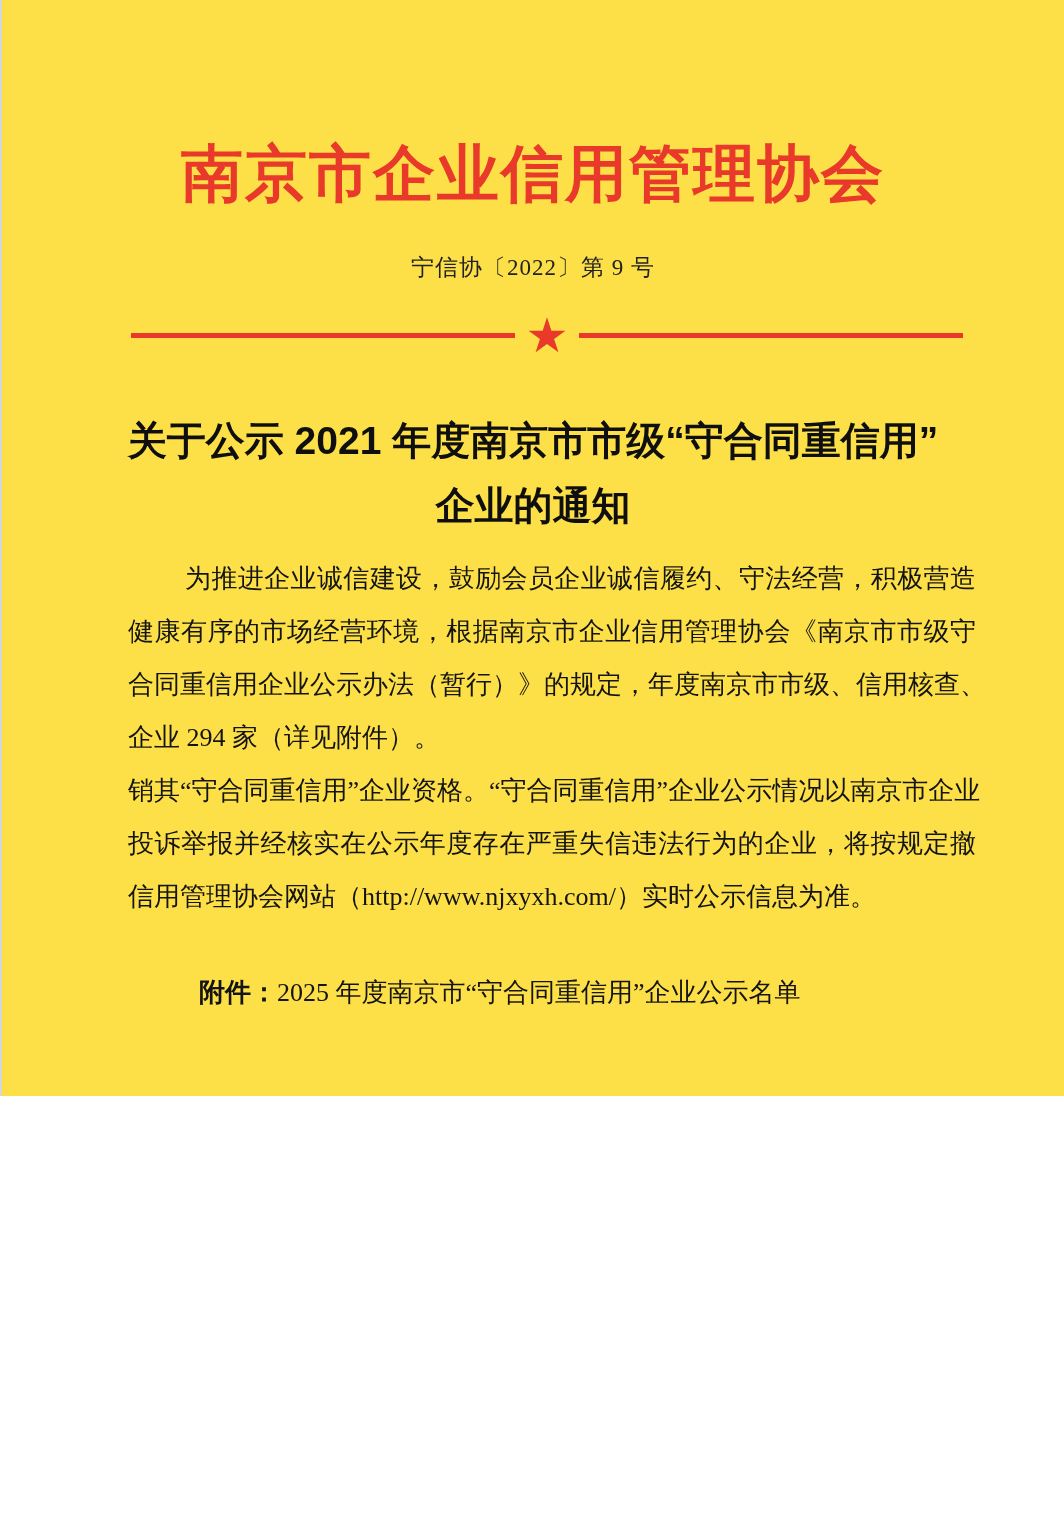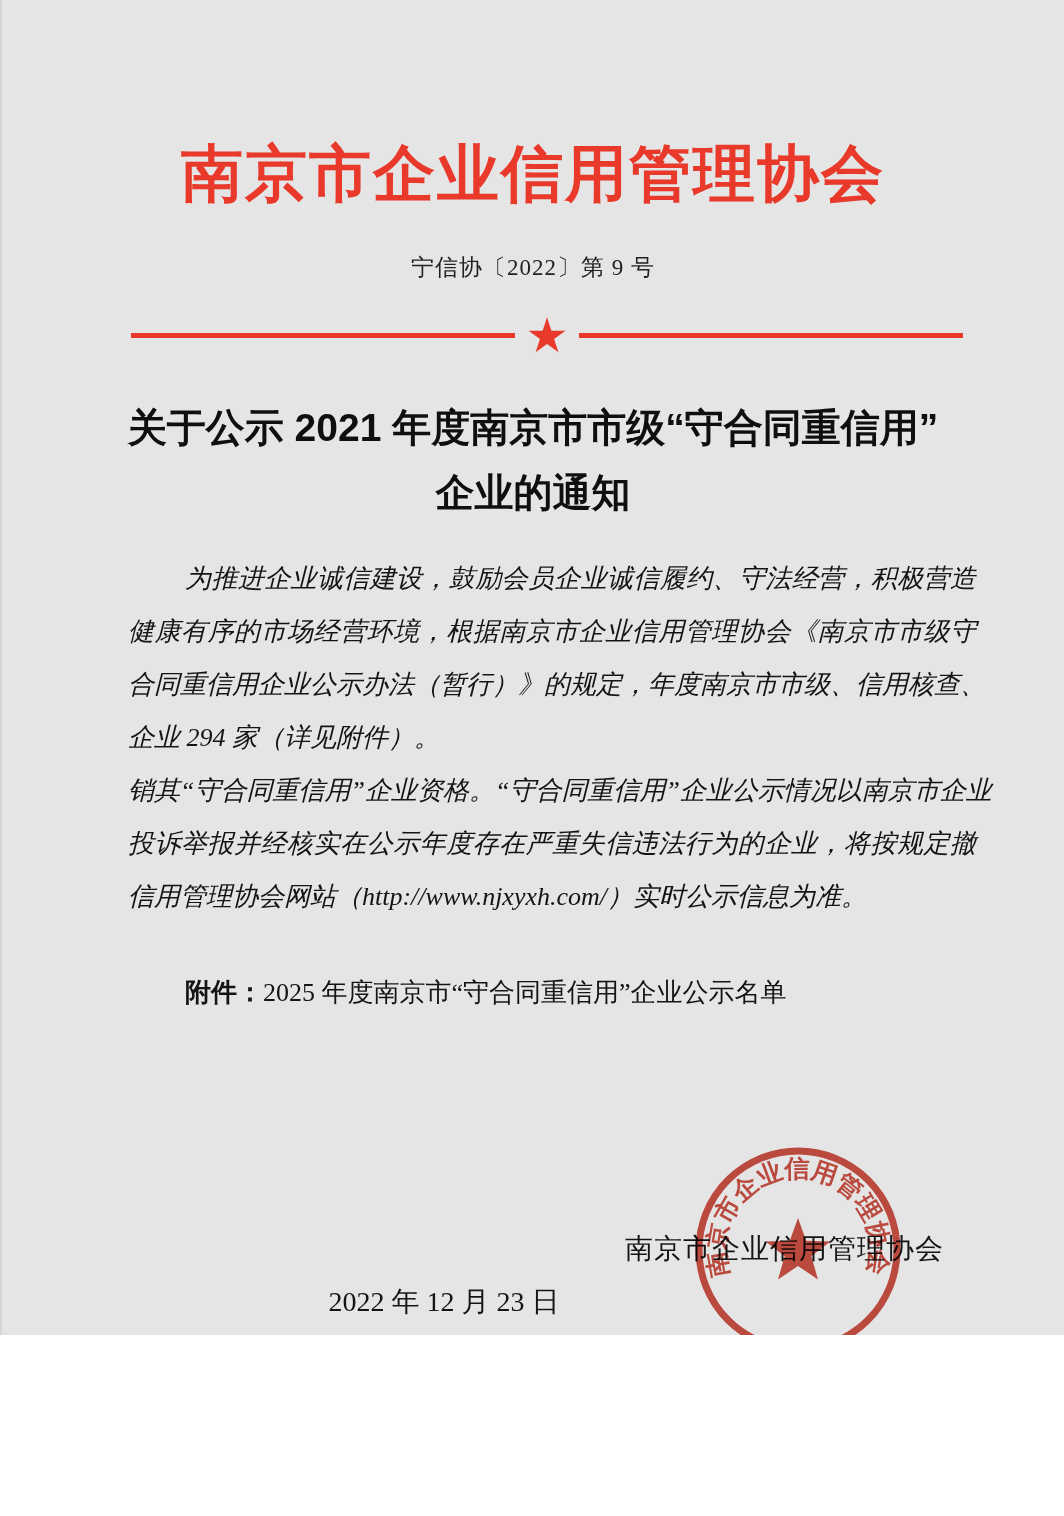--- a/index.html
+++ b/index.html
@@ -1,19 +1,19 @@
 <!DOCTYPE html>
 <html><head>
 <meta charset="utf-8">
 <style>
   html,body{margin:0;padding:0;background:#ffffff;}
   #page{
     position:relative;
-    width:1064px;height:1335px;
-    background:#e5e5e5;
+    width:1064px;height:1096px;
+    background:#fde047;
     border-left:2px solid #d6d6d6;
     box-sizing:border-box;
     overflow:hidden;
     font-family:"Liberation Serif", serif;
     color:#151515;
   }
   
   .org-title{
     position:absolute;top:132px;left:0;right:0;
     text-align:center;
@@ -36,41 +36,41 @@
     position:absolute;top:311px;left:129px;width:832px;height:48px;
     display:flex;align-items:center;
   }
   .rule .rline{flex:1;height:5px;background:#e8392b;}
   .rule .rstar{
     color:#e8392b;font-size:48px;line-height:48px;
     margin:0 10px;flex:0 0 auto;
     font-family:"DejaVu Sans", sans-serif;
   }
   .doc-title{
-    position:absolute;top:395px;left:0;right:0;
+    position:absolute;top:408px;left:0;right:0;
     text-align:center;
     font-family:"Liberation Sans", sans-serif;
     font-weight:bold;
     font-size:39px;
     line-height:65px;
     color:#0f0f0f;
     white-space:nowrap;
   }
   .body{
     position:absolute;top:552px;left:126px;width:848px;
     font-size:26px;
     line-height:53px;
     color:#141414;
   }
-  .line{white-space:nowrap;font-style:italic;}
+  .line{white-space:nowrap;}
   .fill{text-align:justify;text-align-last:justify;}
   .lastline{text-align:center;text-align-last:left;}
   .indent{text-indent:57px;}
   .attachment{margin-top:43px;text-indent:57px;white-space:nowrap;}
-  .attachment .b{font-family:"Liberation Sans", sans-serif;font-weight:bold;}
+  .attachment .b{font-family:"Liberation Sans", sans-serif;font-weight:bold;margin-left:14px;}
   .sig-org{
     position:absolute;top:1230px;left:0;width:942px;
     text-align:right;font-size:28px;letter-spacing:1px;
     color:#141414;white-space:nowrap;
   }
   .sig-date{
     position:absolute;top:1283px;left:0;width:884px;
     text-align:center;font-size:28px;
     color:#141414;white-space:nowrap;
   }

